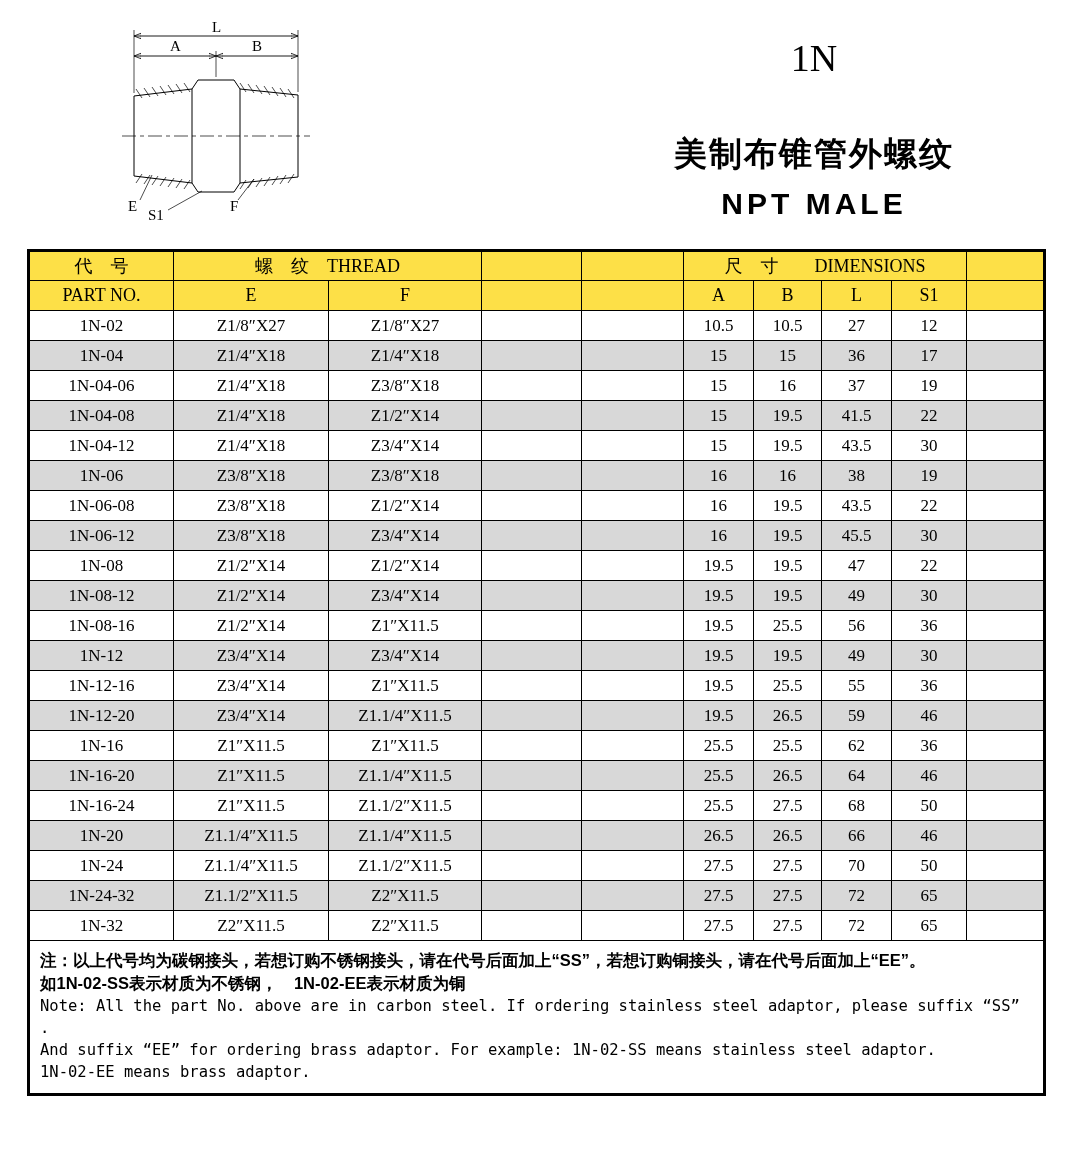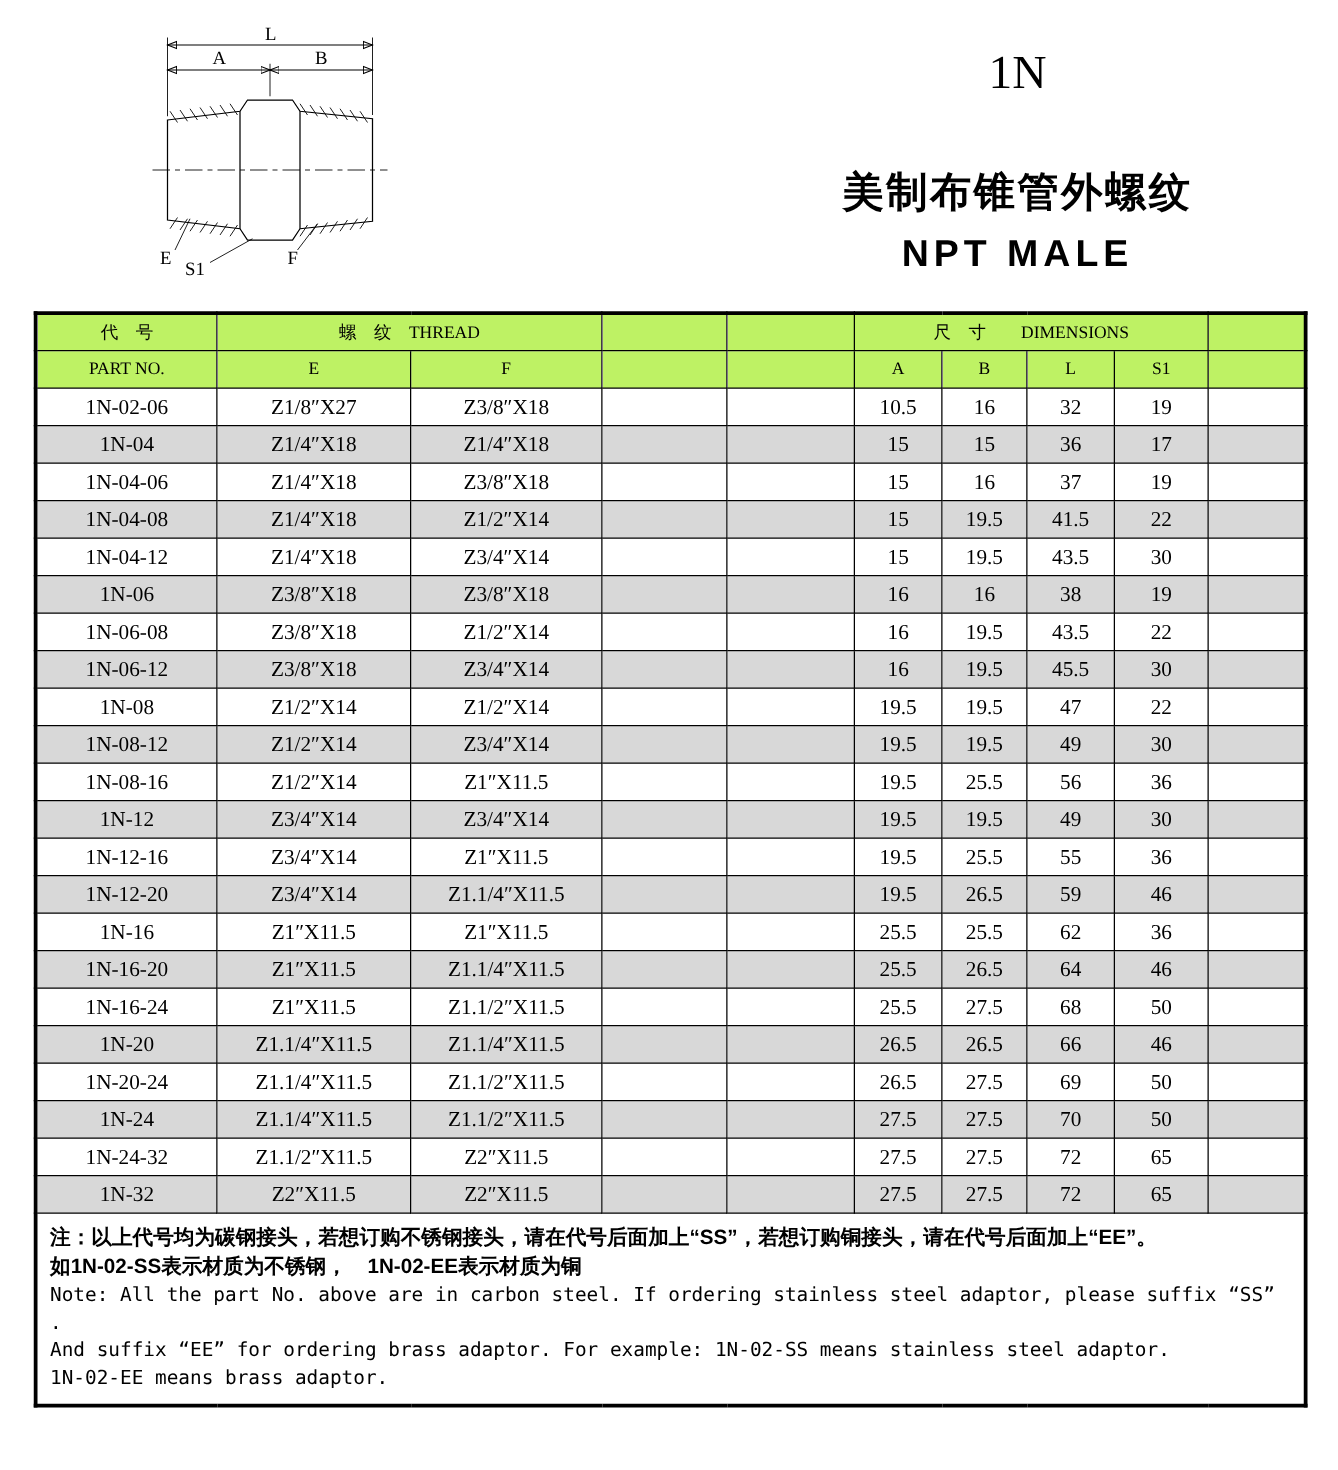--- a/index.html
+++ b/index.html
@@ -41,21 +41,21 @@
     text-align:center;
     vertical-align:middle;
     font-size:17px;
     font-weight:normal;
     height:30px;
     padding:0 2px;
     white-space:nowrap;
     overflow:hidden;
     font-family:"Liberation Serif", serif;
   }
-  table.spec thead th { font-size:14px; background:#bef264; }
+  table.spec thead th { font-size:18px; background:#fde047; }
   table.spec tbody tr:nth-child(even) td { background:#d8d8d8; }
   table.spec tfoot td {
     text-align:left;
     padding:8px 10px 10px 10px;
     white-space:normal;
     height:auto;
     background:#ffffff;
   }
   .note-cn { font-family:"Liberation Sans", sans-serif; font-weight:bold; font-size:16.5px; line-height:1.38; }
   .note-en { font-family:"DejaVu Sans Mono", monospace; font-weight:normal; font-size:15.5px; line-height:1.42; }
@@ -169,29 +169,29 @@
           <th></th>
           <th>A</th>
           <th>B</th>
           <th>L</th>
           <th>S1</th>
           <th></th>
         </tr>
       </thead>
       <tbody>
           <tr>
-            <td>1N-02-06</td>
+            <td>1N-02</td>
             <td>Z1/8″X27</td>
-            <td>Z3/8″X18</td>
+            <td>Z1/8″X27</td>
             <td></td>
             <td></td>
             <td>10.5</td>
-            <td>16</td>
-            <td>32</td>
-            <td>19</td>
+            <td>10.5</td>
+            <td>27</td>
+            <td>12</td>
             <td></td>
           </tr>
           <tr>
             <td>1N-04</td>
             <td>Z1/4″X18</td>
             <td>Z1/4″X18</td>
             <td></td>
             <td></td>
             <td>15</td>
             <td>15</td>
@@ -382,32 +382,20 @@
           <tr>
             <td>1N-20</td>
             <td>Z1.1/4″X11.5</td>
             <td>Z1.1/4″X11.5</td>
             <td></td>
             <td></td>
             <td>26.5</td>
             <td>26.5</td>
             <td>66</td>
             <td>46</td>
-            <td></td>
-          </tr>
-          <tr>
-            <td>1N-20-24</td>
-            <td>Z1.1/4″X11.5</td>
-            <td>Z1.1/2″X11.5</td>
-            <td></td>
-            <td></td>
-            <td>26.5</td>
-            <td>27.5</td>
-            <td>69</td>
-            <td>50</td>
             <td></td>
           </tr>
           <tr>
             <td>1N-24</td>
             <td>Z1.1/4″X11.5</td>
             <td>Z1.1/2″X11.5</td>
             <td></td>
             <td></td>
             <td>27.5</td>
             <td>27.5</td>

